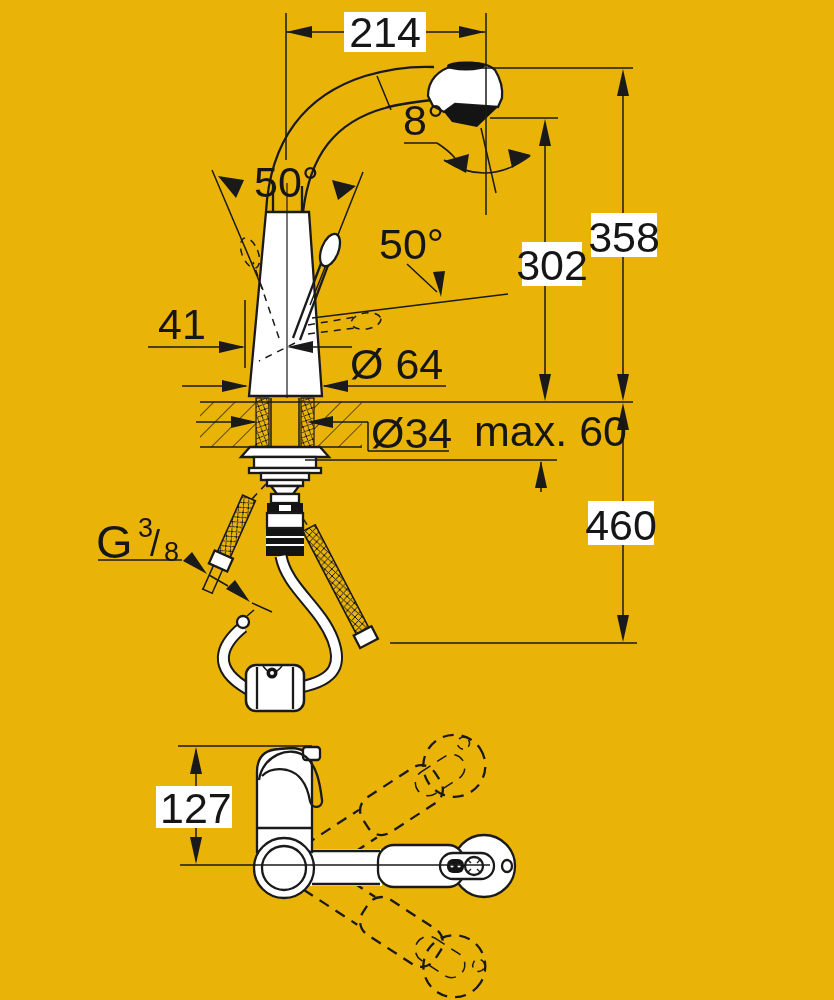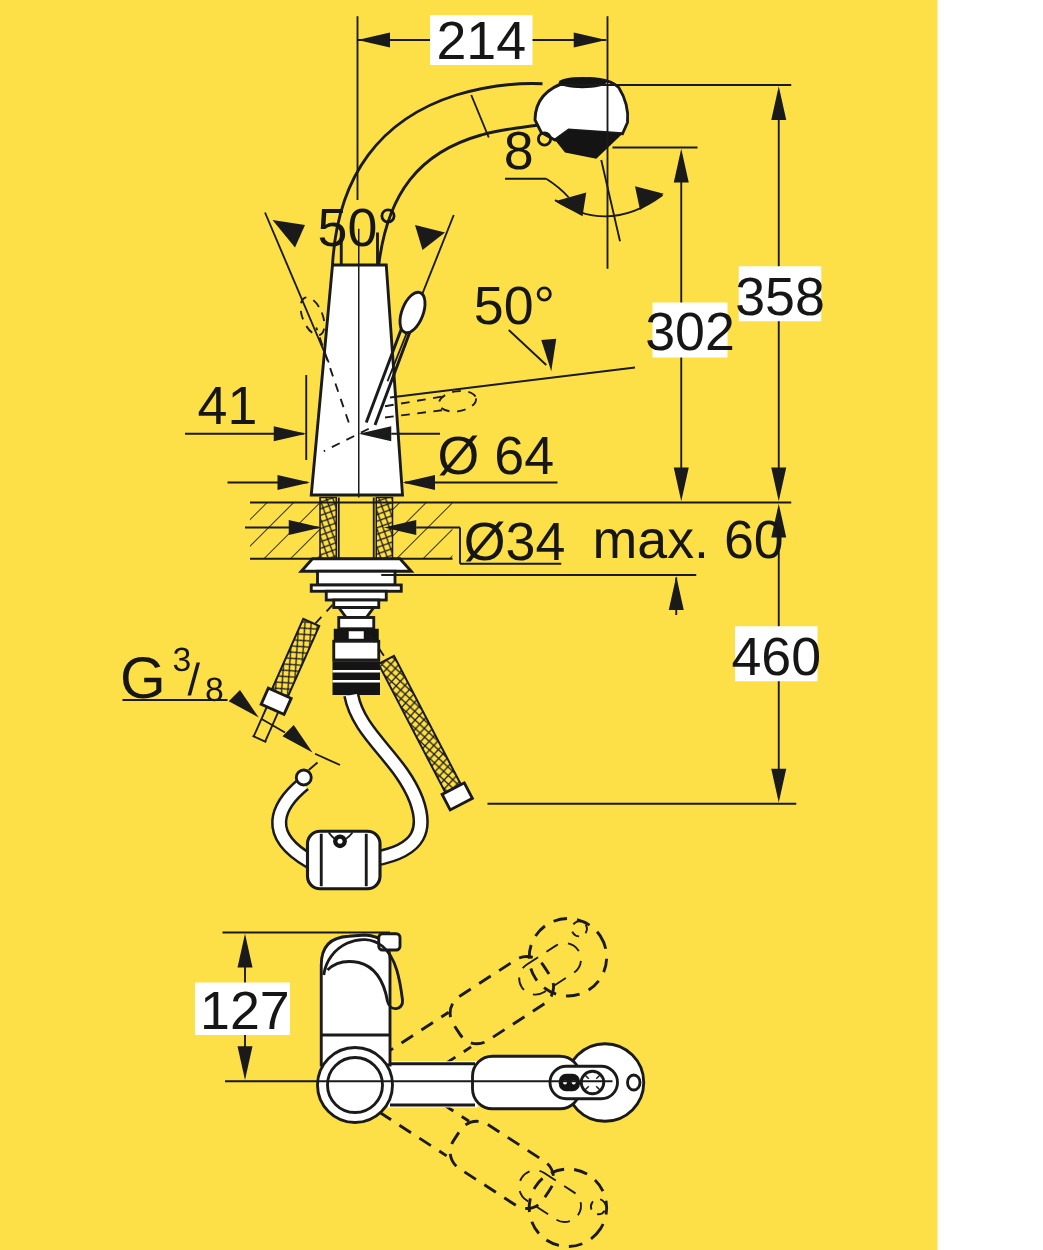--- a/index.html
+++ b/index.html
@@ -1,17 +1,17 @@
 <!DOCTYPE html>
 <html><head>
 <meta charset="utf-8">
 <style>
   html,body{margin:0;padding:0;background:#ffffff;}
   .stage{
-    position:relative;width:750px;height:1000px;background:#fde047;overflow:hidden;
+    position:relative;width:834px;height:1000px;background:#eab308;overflow:hidden;
     font-family:"Liberation Sans", sans-serif;
   }
   svg text{
     font-family:"Liberation Sans", sans-serif;
     fill:#161616;
   }
   .dimtxt{font-size:43px;}
   .dimtxt-sm{font-size:27px;}
   .dimtxt-slash{font-size:36px;}
   .ink{stroke:#1a1a1a;fill:none;}

